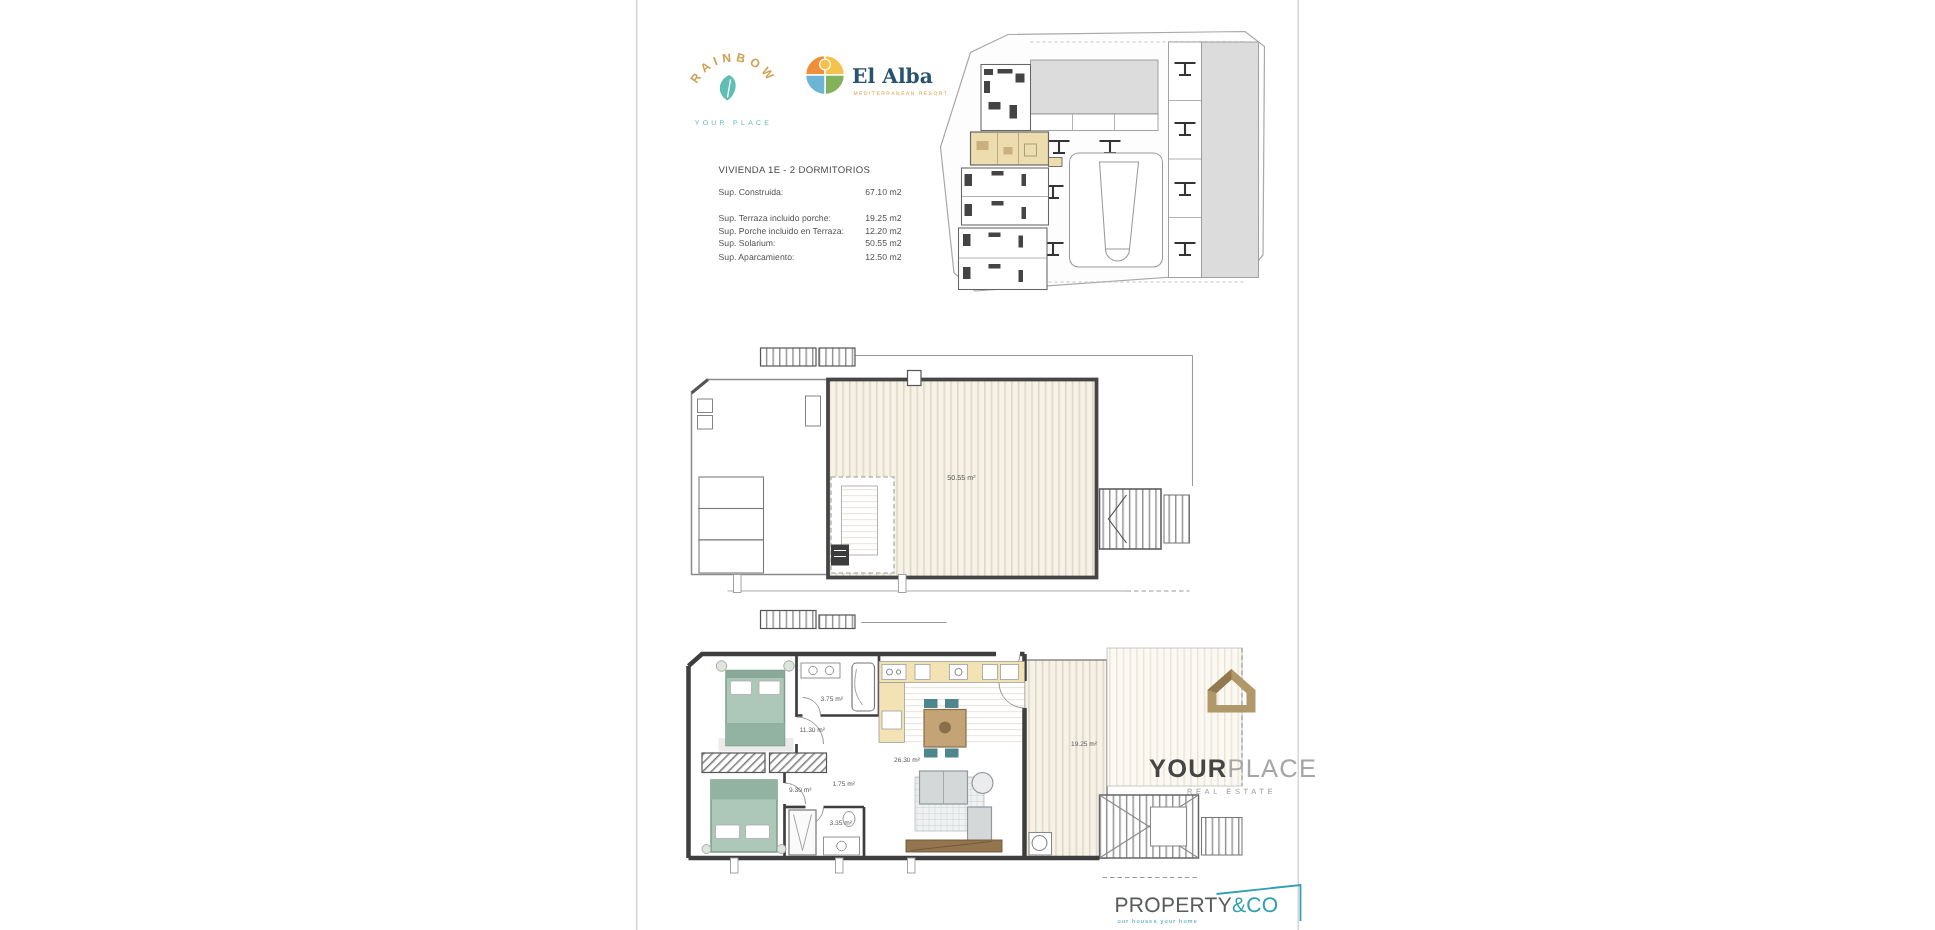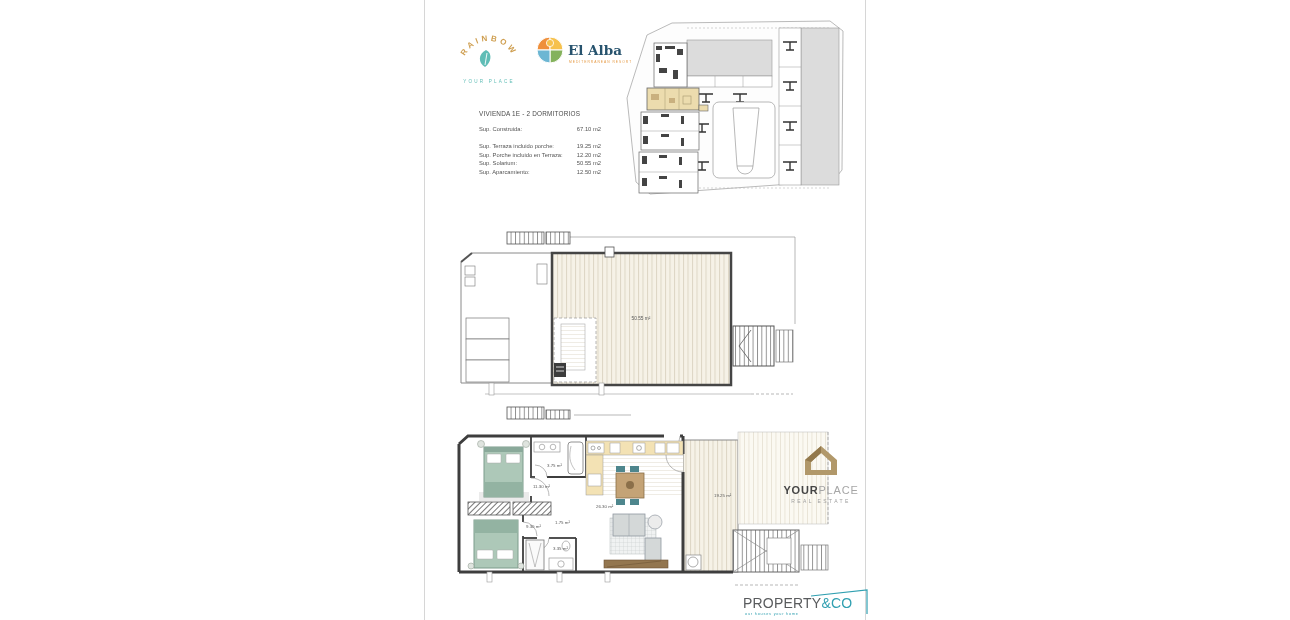--- a/index.html
+++ b/index.html
@@ -10,21 +10,21 @@
   .abs{position:absolute}
   svg text{font-family:"Liberation Sans",sans-serif}
   .serif{font-family:"DejaVu Serif",serif}
   
   .specs{left:54px;top:110px;width:122px}
   .spec-title{font-size:6.4px;color:#4a4a4a;letter-spacing:.2px;margin-bottom:9px;white-space:nowrap}
   .spec-row{display:flex;justify-content:space-between;font-size:5.8px;color:#555;margin-bottom:2.6px;white-space:nowrap}
   .spec-row.first{margin-bottom:11px}
   
   .yourplace{left:341px;top:444px;width:110px;text-align:center}
-  .yp-words{font-size:11px;letter-spacing:.8px;margin-top:3px;white-space:nowrap}
+  .yp-words{font-size:17px;letter-spacing:.8px;margin-top:21px;white-space:nowrap}
   .yp-w1{font-weight:bold;color:#454545}
   .yp-w2{color:#a6a6a6}
   .yp-sub{font-size:5px;letter-spacing:2.4px;color:#9f9f9f;margin-top:2px}
   .arealabel{font-size:4.8px;fill:#5a5a5a}
   .arealabel-sm{font-size:4.4px;fill:#5a5a5a}
 </style>
 </head>
 <body>
 
 <svg width="0" height="0" style="position:absolute">

